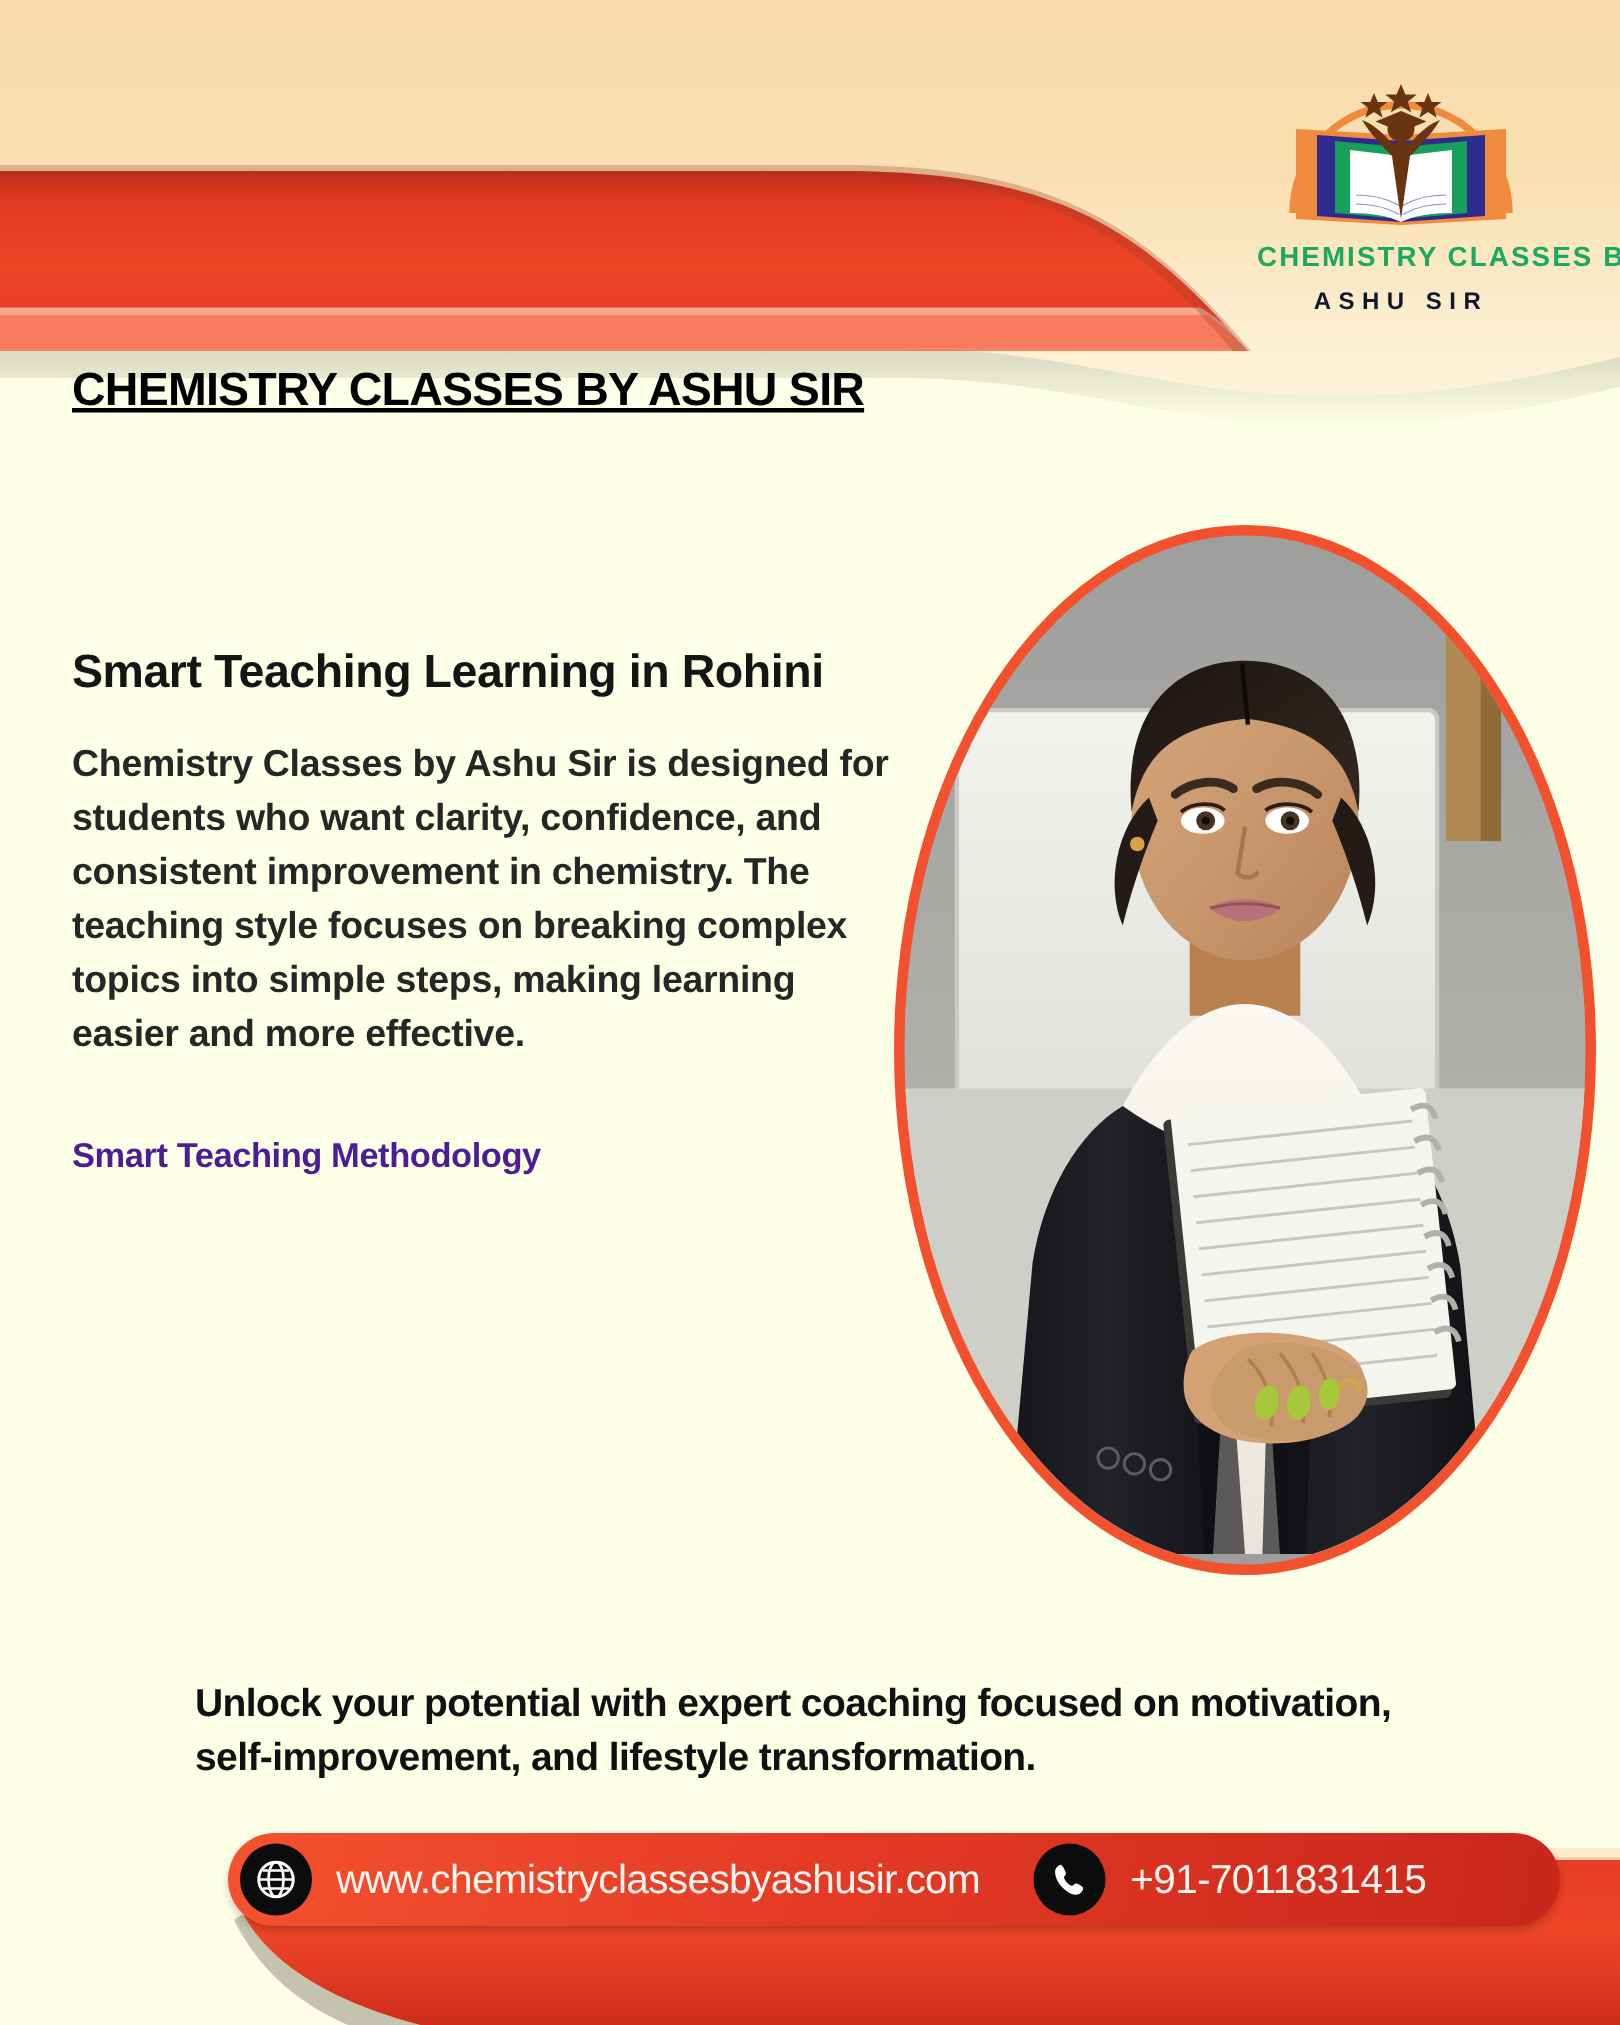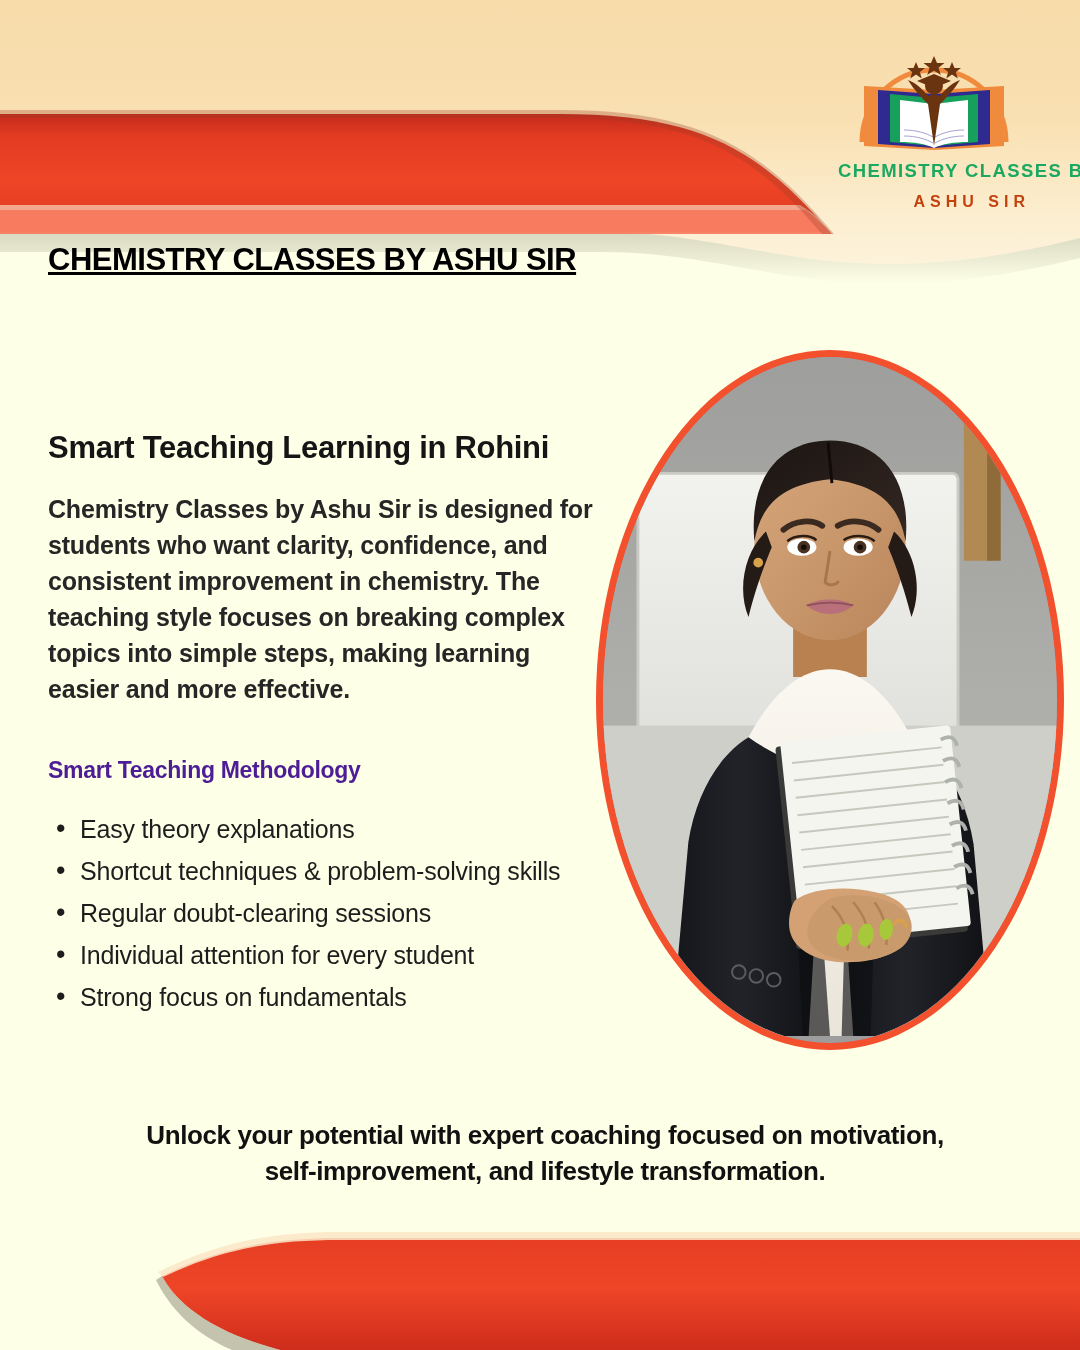--- a/index.html
+++ b/index.html
@@ -63,21 +63,21 @@
     border-radius:234px / 350px;
     border:7px solid #F3502E;
     overflow:hidden;
     background:#9d9d9d;
   }
   .photo-inner { position:absolute; inset:0; }
 
   
   .tagline {
     position:absolute; left:130px; top:1118px; width:830px;
-    text-align:center; font-size:26px; font-weight:bold;
+    text-align:left; font-size:26px; font-weight:bold;
     line-height:1.38; color:#111; letter-spacing:-0.4px;
   }
 
   
   .contact-bar {
     position:absolute; left:152px; top:1222px; width:888px; height:62px;
     border-radius:31px;
     background:linear-gradient(100deg,#F4512E 0%,#E63C26 42%,#C9261C 100%);
     display:flex; align-items:center;
     box-shadow:0 3px 6px rgba(0,0,0,.20);
@@ -95,22 +95,22 @@
   .icon-phone { margin-left:36px; }
 
   
   .logo { position:absolute; left:838px; top:38px; width:192px; height:180px; }
   .logo-line1 {
     position:absolute; left:0; top:122px; width:192px; text-align:center;
     font-size:18.5px; font-weight:bold; color:#1BA860; letter-spacing:1.4px;
     white-space:nowrap;
   }
   .logo-line2 {
-    position:absolute; left:0; top:155px; width:192px; text-align:right;
-    font-size:16px; font-weight:bold; color:#c2410c; letter-spacing:5px;
+    position:absolute; left:0; top:155px; width:192px; text-align:center;
+    font-size:16px; font-weight:bold; color:#0f172a; letter-spacing:5px;
   }
 </style>
 </head>
 <body>
 
 <div class="poster">
 
   <div class="bg-body"></div>
   <div class="bg-top"></div>
 
@@ -194,27 +194,20 @@
   </div>
 
   <div class="headline">CHEMISTRY CLASSES BY ASHU SIR</div>
 
   <div class="content">
     <div class="sec-title">Smart Teaching Learning in Rohini</div>
     <div class="paragraph">Chemistry Classes by Ashu Sir is designed for students who want clarity, confidence, and consistent improvement in chemistry. The teaching style focuses on breaking complex topics into simple steps, making learning easier and more effective.</div>
 
     <div class="sec-title-2">Smart Teaching Methodology</div>
 
-    <ul class="bullets">
-      <li>Easy theory explanations</li>
-      <li>Shortcut techniques &amp; problem-solving skills</li>
-      <li>Regular doubt-clearing sessions</li>
-      <li>Individual attention for every student</li>
-      <li>Strong focus on fundamentals</li>
-    </ul>
   </div>
 
   <div class="photo-wrap">
     <div class="photo-circle">
       <svg class="photo-inner" viewBox="0 0 468 700" preserveAspectRatio="xMidYMid slice">
         <defs>
           <linearGradient id="wallG" x1="0" y1="0" x2="0" y2="1">
             <stop offset="0%" stop-color="#9E9E9C"></stop>
             <stop offset="55%" stop-color="#AFAFAC"></stop>
             <stop offset="100%" stop-color="#C3C3BE"></stop>
@@ -344,14 +337,37 @@
           <circle cx="140" cy="634" r="7"></circle>
             <circle cx="158" cy="638" r="7"></circle>
             <circle cx="176" cy="642" r="7"></circle>
         </g>
       </svg>
     </div>
   </div>
 
   <div class="tagline">Unlock your potential with expert coaching focused on motivation, self-improvement, and lifestyle transformation.</div>
 
+  <div class="contact-bar">
+    <div class="contact-icon icon-globe">
+      <svg width="30" height="30" viewBox="0 0 30 30">
+        <circle cx="15" cy="15" r="11.5" fill="none" stroke="#FFFFFF" stroke-width="2"></circle>
+        <ellipse cx="15" cy="15" rx="5" ry="11.5" fill="none" stroke="#FFFFFF" stroke-width="1.8"></ellipse>
+        <path d="M4,15 H26" stroke="#FFFFFF" stroke-width="1.8"></path>
+        <path d="M6.2,9 H23.8" stroke="#FFFFFF" stroke-width="1.6"></path>
+        <path d="M6.2,21 H23.8" stroke="#FFFFFF" stroke-width="1.6"></path>
+      </svg>
+    </div>
+    <div class="contact-text">www.chemistryclassesbyashusir.com</div>
+
+    <div class="contact-icon icon-phone">
+      <svg width="28" height="28" viewBox="0 0 28 28">
+        <path d="M8.2,4.2 C6.4,4.6 4.6,6.4 4.4,8.4 C4,13.4 8,19.4 13.4,22.6
+                 C16.4,24.4 19.6,24.6 21.4,23 C22.6,21.9 23.4,20.4 23,19.4
+                 C22.6,18.4 19.6,16.6 18.4,16.6 C17.4,16.6 16.4,18 15.6,18.2
+                 C14.4,18.4 11.4,15.6 10.4,13.2 C10,12.2 11.4,11.2 11.6,10.2
+                 C11.8,9 10,6 9.2,5 C8.9,4.5 8.6,4.2 8.2,4.2 Z" fill="#FFFFFF"></path>
+      </svg>
+    </div>
+    <div class="contact-text">+91-7011831415</div>
+  </div>
 
 </div>
 
 </body></html>

